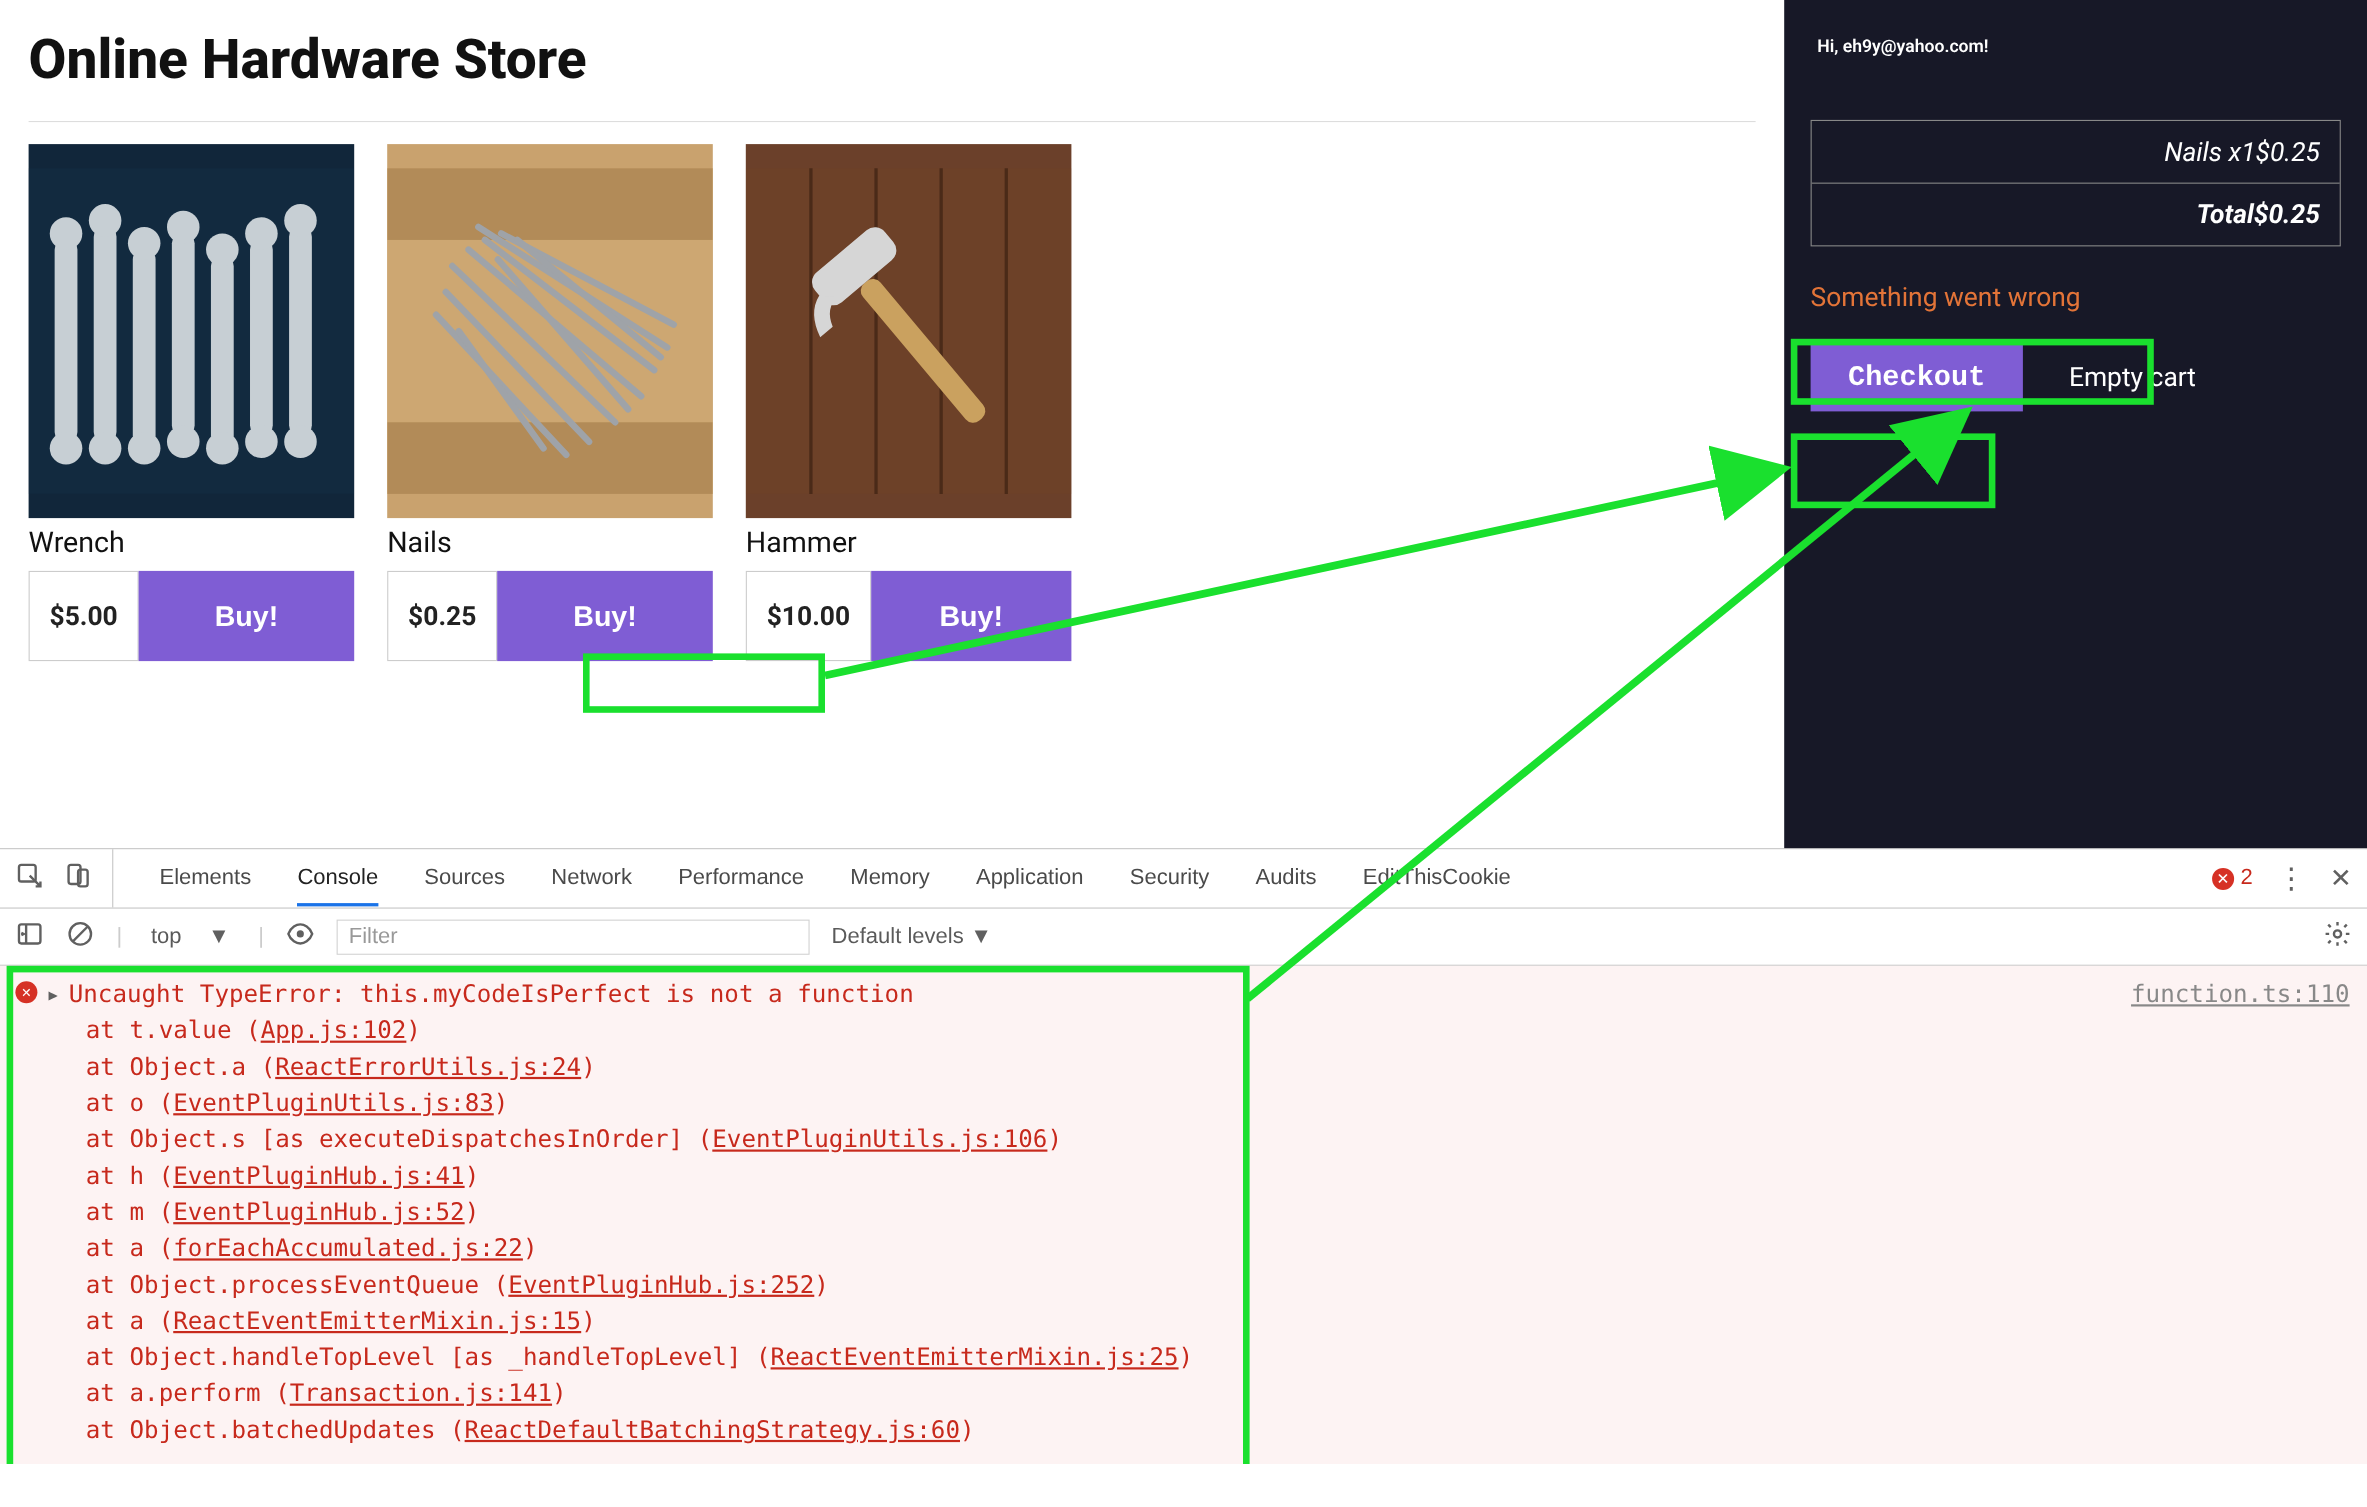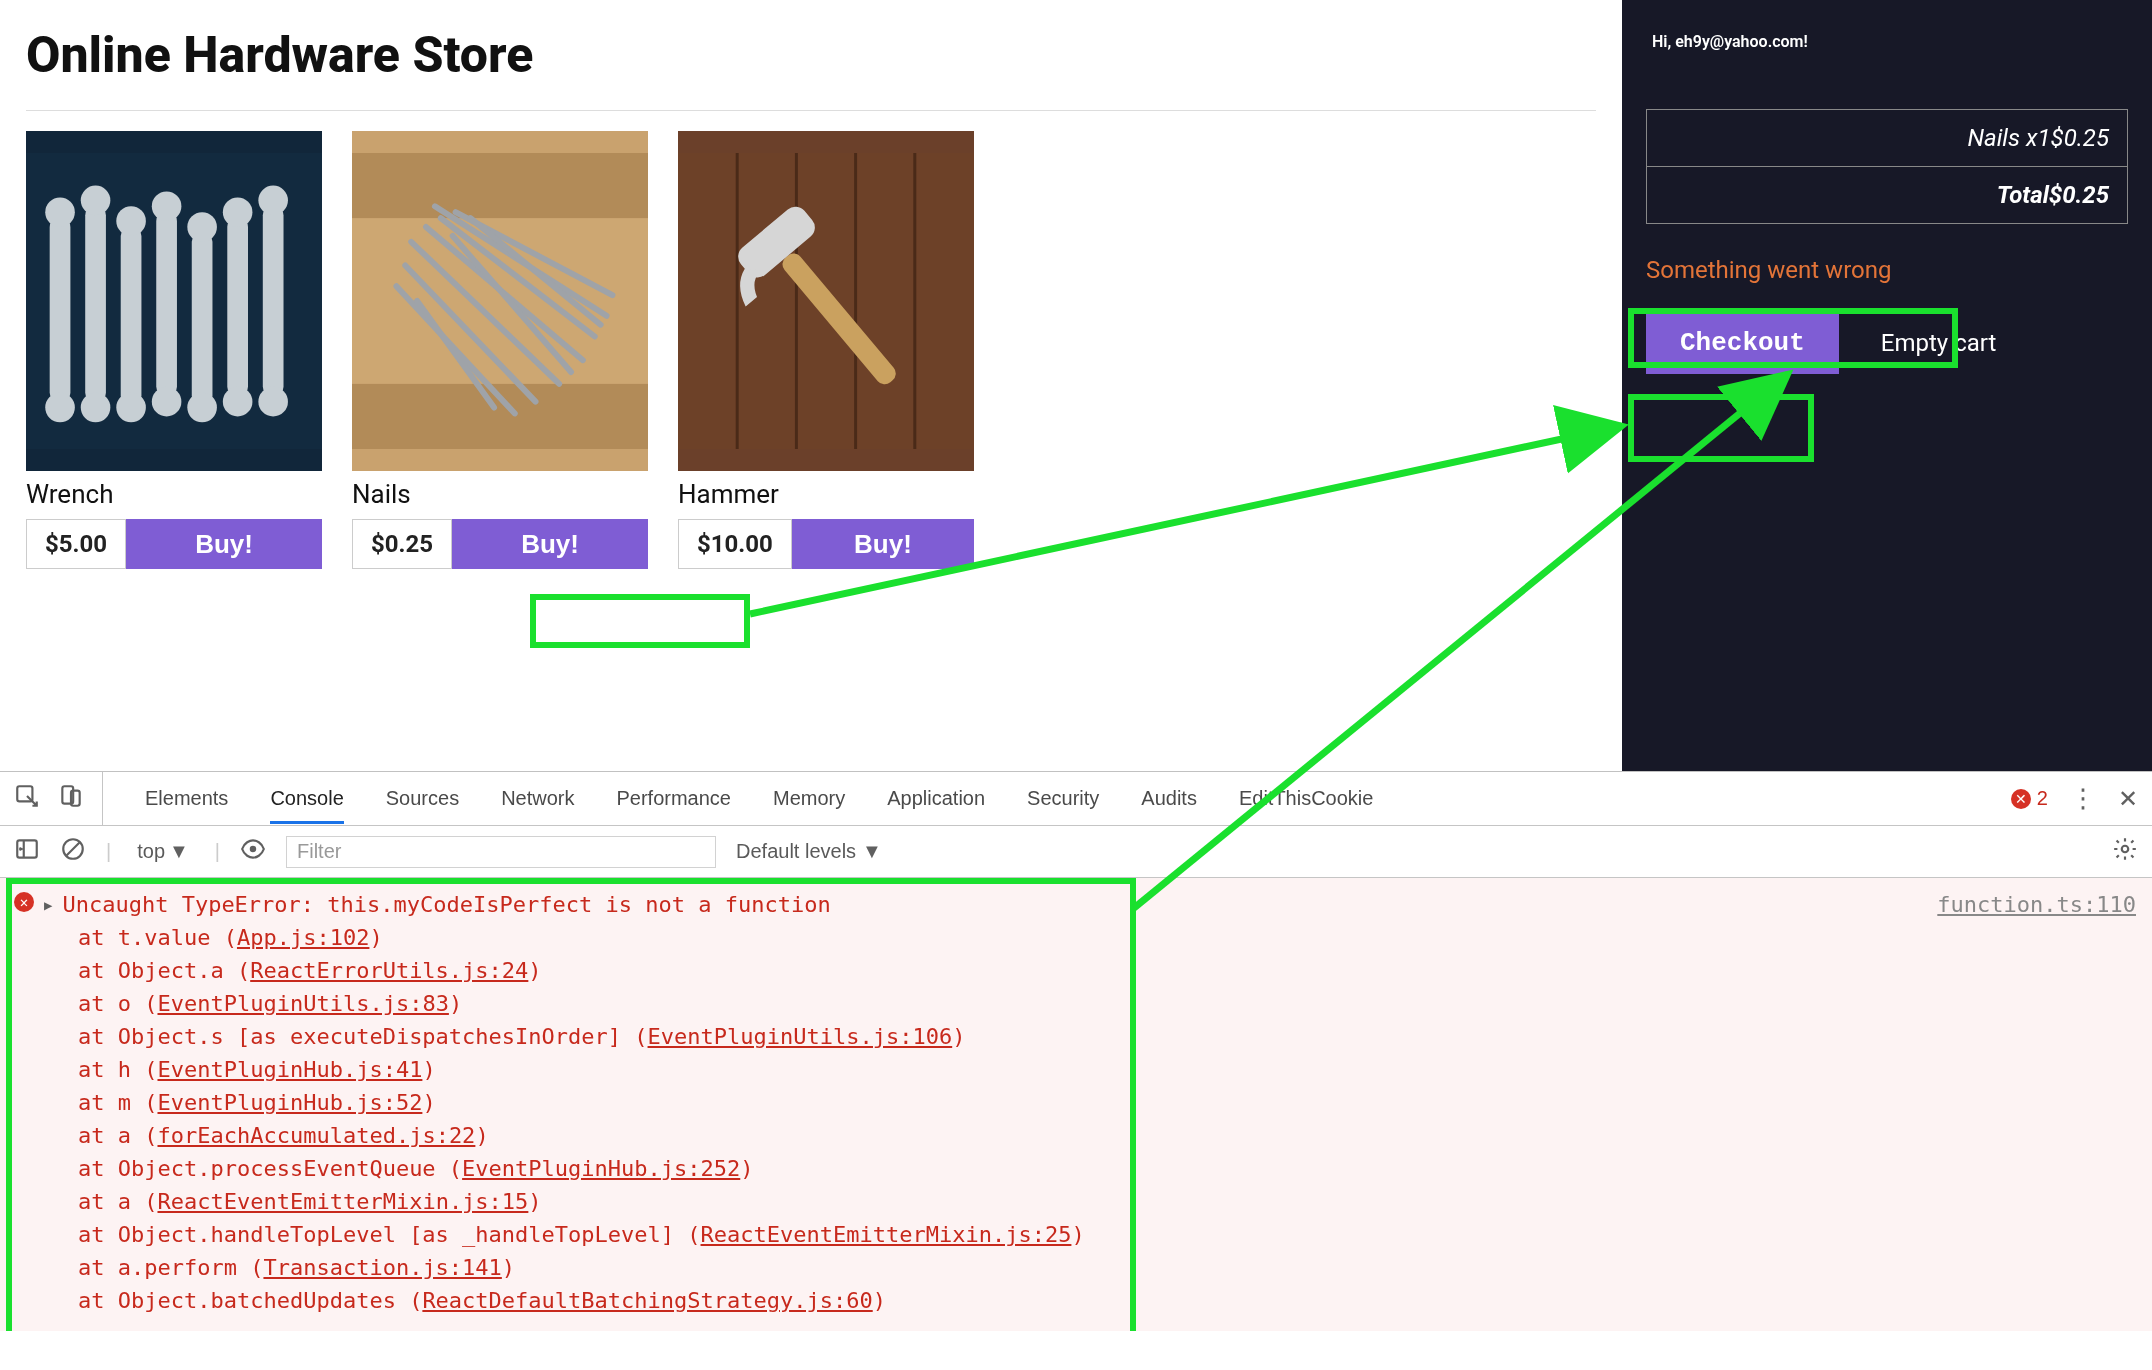--- a/index.html
+++ b/index.html
@@ -10,21 +10,21 @@
   .sidebar { width: 530px; background: #171827; color: #fff; padding: 32px 24px 24px 24px; display: flex; flex-direction: column; }
   
   h1.page-title { font-weight: 800; font-size: 50px; margin-bottom: 26px; color: #111; }
   .divider { height: 1px; background: #ddd; margin-bottom: 20px; }
   
   .products { display: flex; gap: 30px; }
   .product-card { width: 296px; }
   .product-img { width: 100%; height: 340px; display: flex; align-items: center; justify-content: center; overflow: hidden; }
   .product-name { margin: 8px 0 10px 0; font-size: 26px; font-weight: 400; color: #111; }
   .buy-row { display: flex; align-items: stretch; }
-  .price-box { border: 1px solid #ccc; padding: 10px 18px; font-weight: 700; font-size: 24px; background: #fff; }
+  .price-box { border: 1px solid #ccc; padding: 26px 18px; font-weight: 700; font-size: 24px; background: #fff; }
   .buy-btn { flex: 1; background: #7f5dd4; color: #fff; border: none; font-size: 26px; font-weight: 700; cursor: pointer; }
   
   .greet { font-size: 16px; font-weight: 600; margin-bottom: 58px; margin-left: 6px; }
   .cart-box { border: 1px solid #888; }
   .cart-row { display: flex; justify-content: flex-end; padding: 14px 18px; font-size: 24px; font-style: italic; }
   .cart-row + .cart-row { border-top: 1px solid #888; }
   .cart-total { font-weight: 700; }
   
   .error-msg { color: #e37438; font-size: 24px; margin-top: 32px; margin-bottom: 28px; }
   .checkout-row { display: flex; align-items: center; gap: 42px; }
@@ -39,21 +39,21 @@
   .devtools { border-top: 1px solid #c1c1c1; font-family: Helvetica, Arial, sans-serif; font-size: 20px; color: #555; }
   .dt-tabs { display: flex; align-items: center; height: 54px; border-bottom: 1px solid #c5c5c5; padding: 0 14px; gap: 42px; position: relative; }
   .dt-left-icons { display: flex; align-items: center; gap: 18px; padding-right: 18px; border-right: 1px solid #c5c5c5; height: 100%; }
   .dt-tab { color: #4a4a4a; cursor: pointer; }
   .dt-tab.active { color: #222; border-bottom: 3px solid #1a73e8; padding-bottom: 11px; margin-bottom: -14px; }
   .dt-right { margin-left: auto; display: flex; align-items: center; gap: 22px; }
   .err-count { display: flex; align-items: center; gap: 6px; color: #c7291c; font-weight: 500; }
   .err-dot { width: 20px; height: 20px; border-radius: 50%; background: #d63125; color: #fff; font-size: 14px; display:flex; align-items:center; justify-content:center; }
   
   .dt-toolbar { display: flex; align-items: center; height: 52px; border-bottom: 1px solid #c5c5c5; padding: 0 14px; gap: 20px; color: #5a5a5a; }
-  .dt-select { display:flex; gap:4px; padding: 2px 6px; }
+  .dt-select { display:flex; gap:24px; padding: 2px 6px; }
   .dt-filter { flex: 0 0 430px; height: 32px; border: 1px solid #d2d2d2; background: #fff; padding: 0 10px; color: #888; display: flex; align-items: center; }
   .dt-levels { display:flex; align-items:center; gap:6px; }
   .gear { margin-left:auto; }
   .pipe { color:#ccc; }
   
   .dt-console { background: #fdf3f3; padding: 10px 14px 14px 14px; font-family: Menlo, Consolas, monospace; font-size: 22px; color: #c7291c; line-height: 1.5; position: relative; }
   .dt-console a { text-decoration: underline; color: #c7291c; }
   .src-link { position: absolute; right: 16px; top: 10px; color: #888; text-decoration: underline; font-family: Menlo, Consolas, monospace; font-size: 22px; }
   .stack-row { padding-left: 64px; white-space: pre; }
   .first-row { display:flex; align-items:flex-start; gap:10px; }

